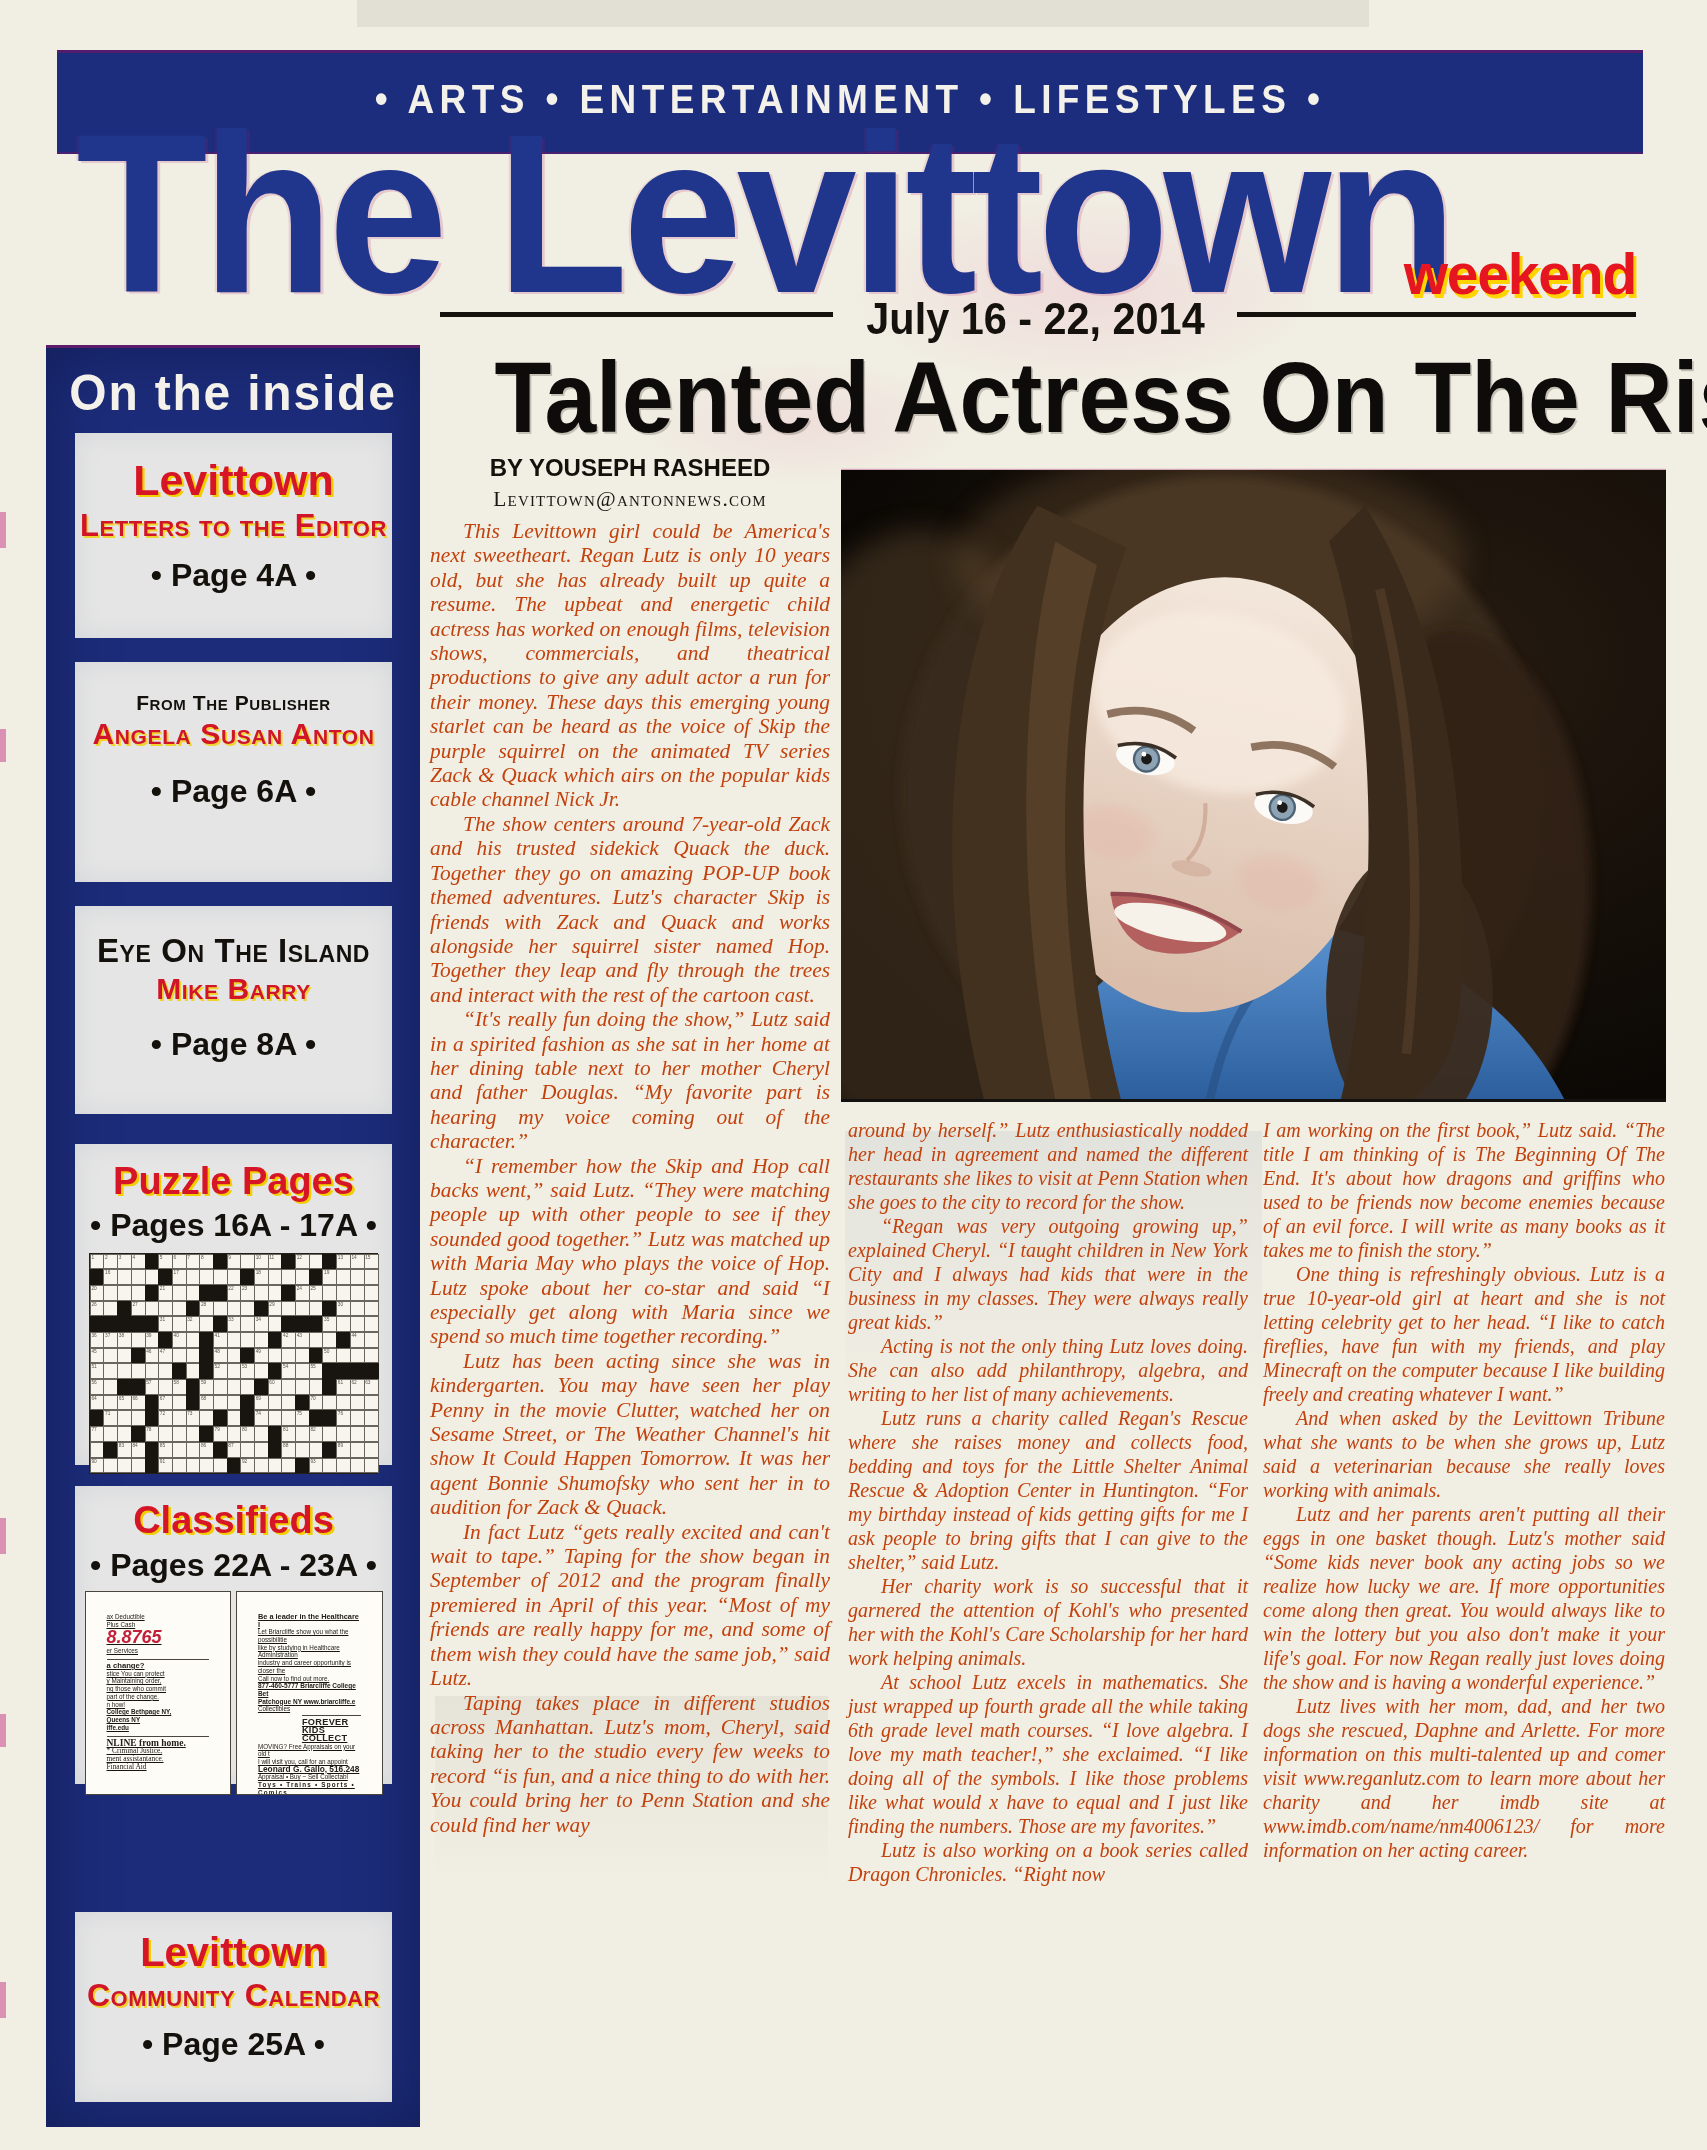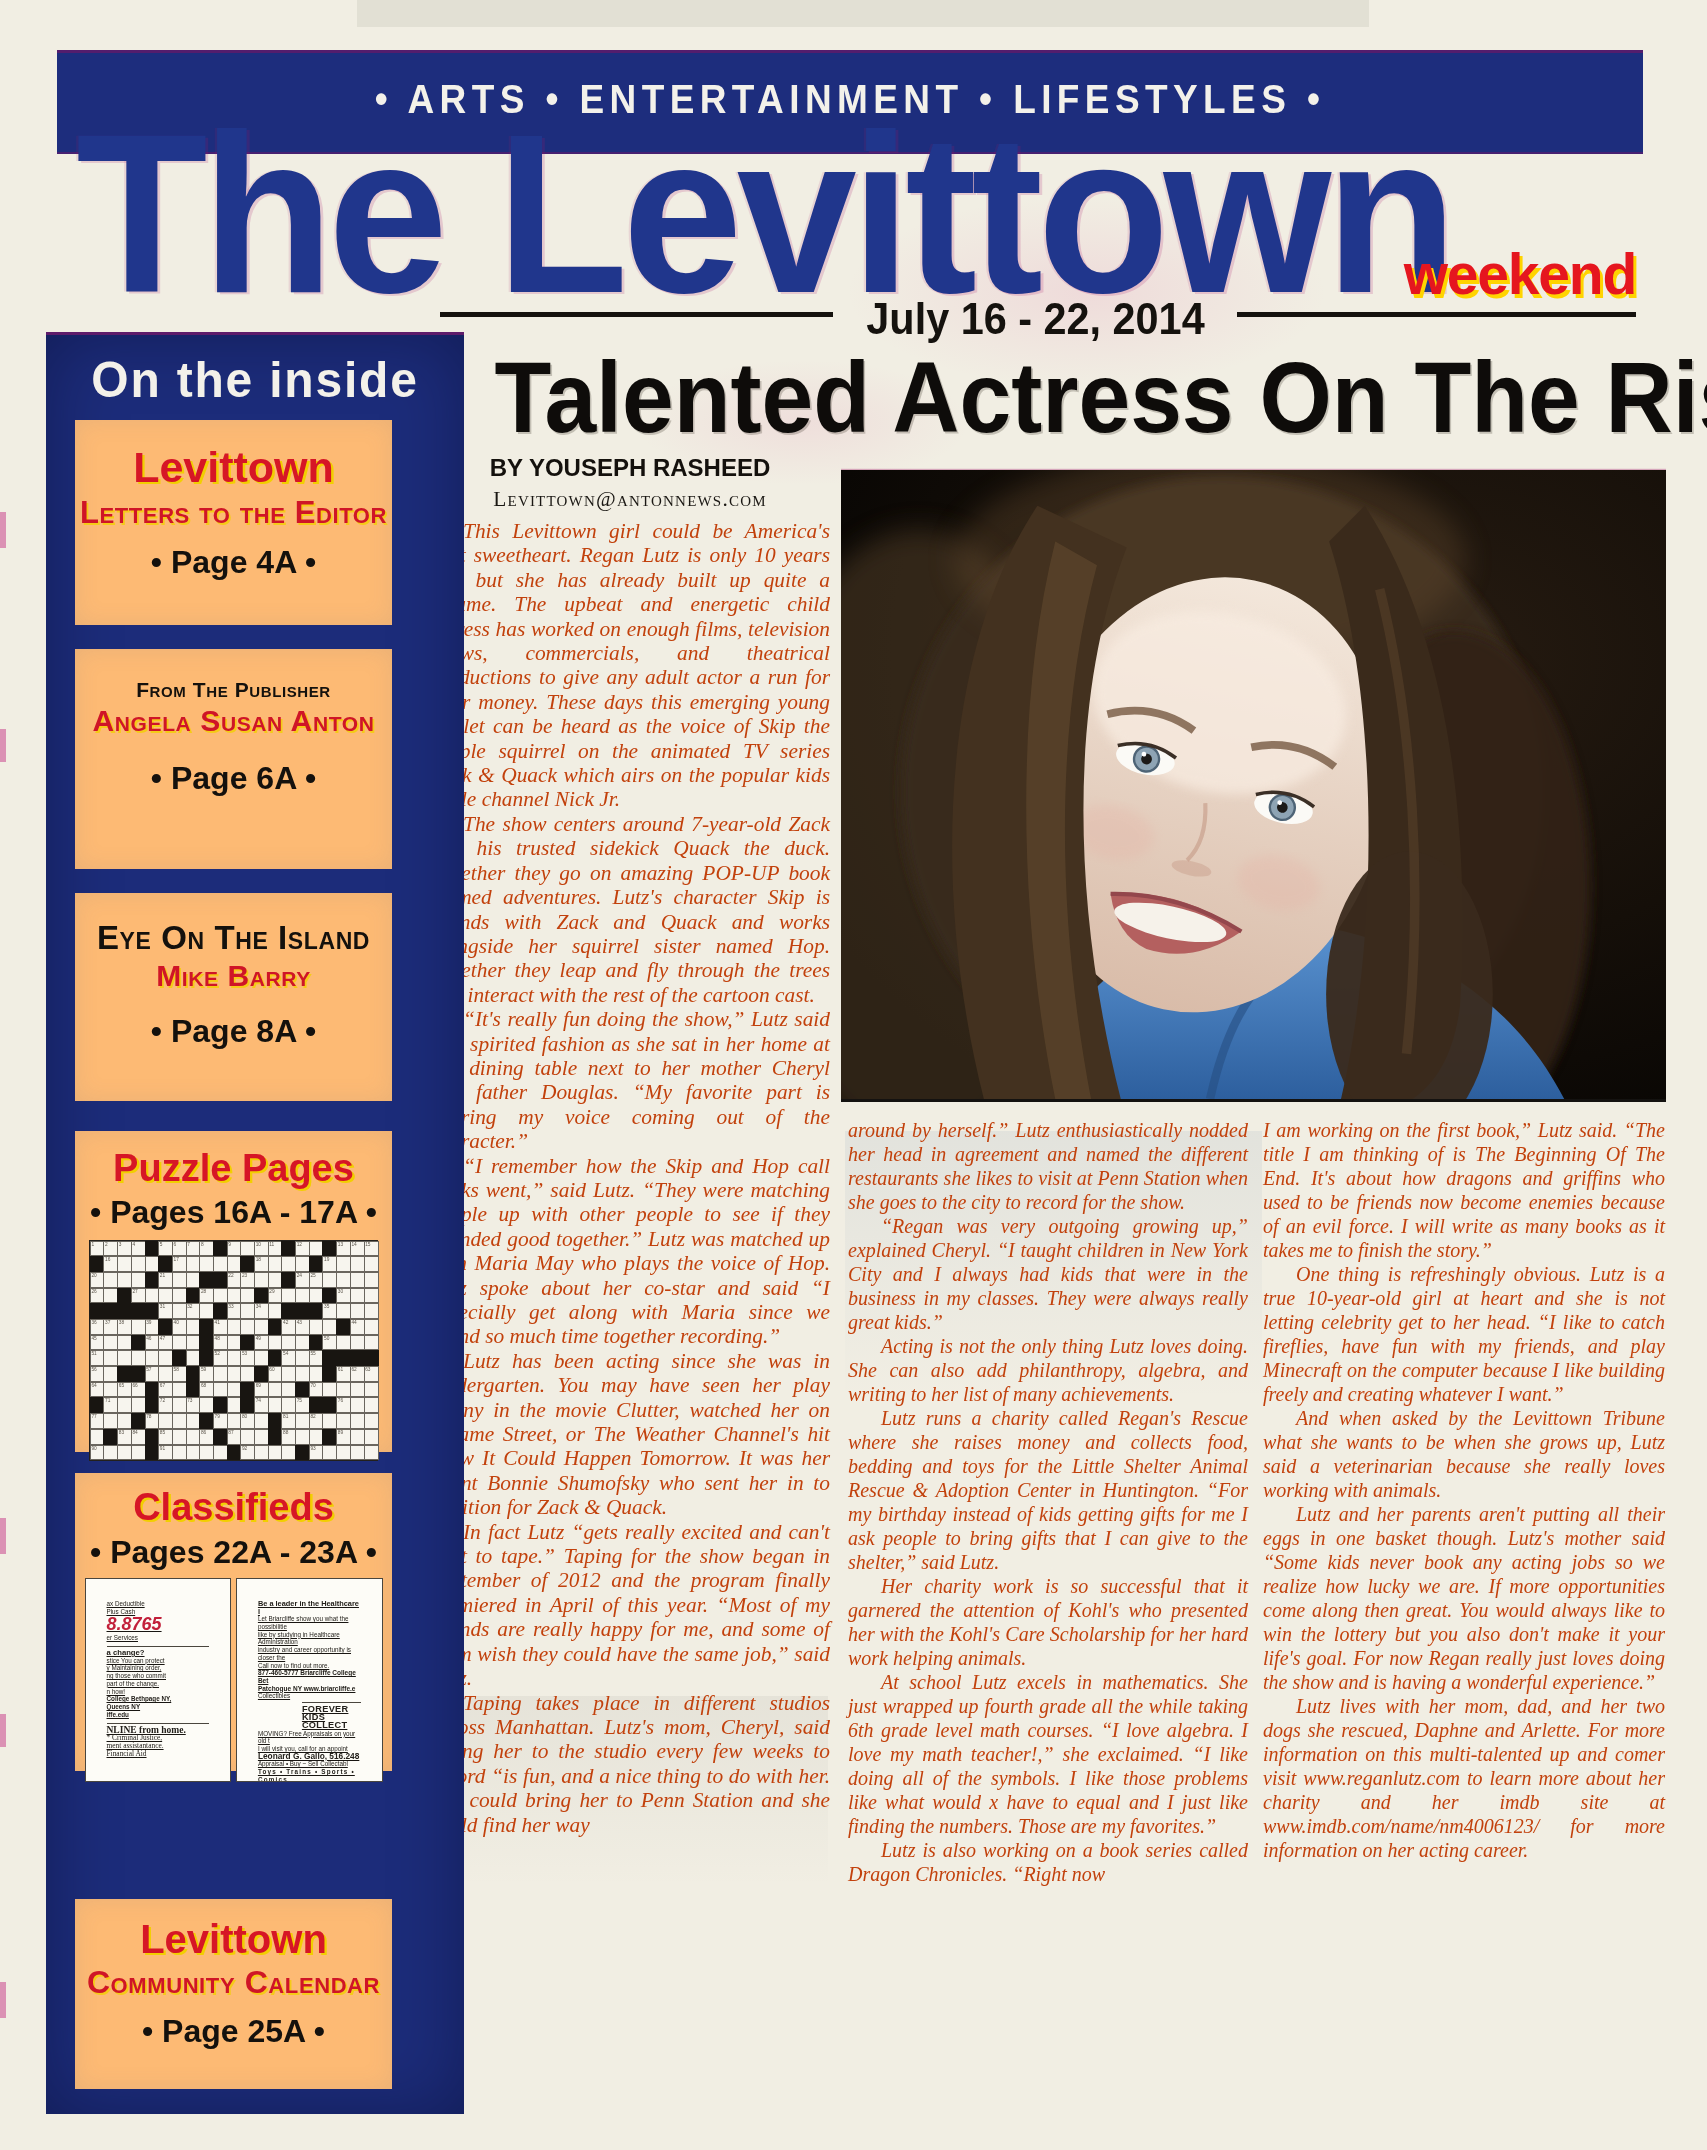--- a/index.html
+++ b/index.html
@@ -40,26 +40,26 @@
   .body-col p{margin:0;text-indent:33px;}
   .col1{left:430px;top:519px;width:400px;font-size:21.4px;line-height:24.4px;}
   .col2{left:848px;top:1118px;width:400px;font-size:20px;line-height:24px;}
   .col3{left:1263px;top:1118px;width:402px;font-size:20px;line-height:24px;}
   .col2 p:first-child,.col3 p:first-child{text-indent:0;}
   
   .photo{position:absolute;left:841px;top:470px;width:825px;height:629px;border-bottom:3px solid #141210;
          box-shadow:0 -1.2px 0 rgba(160,30,110,.35);}
   .photo svg{display:block;width:100%;height:100%;}
   
-  .sidebar{position:absolute;left:46px;top:332px;width:418px;height:1779px;background:#1c2c7a;
+  .sidebar{position:absolute;left:46px;top:345px;width:374px;height:1779px;background:#1c2c7a;
            border-top:3.6px solid rgba(160,10,90,.5);box-shadow:inset 0 0 71px rgba(0,0,25,.35);}
   .sb-title{position:absolute;left:0;top:16.7px;width:100%;text-align:center;color:#f3f1ea;
            font-family:"Liberation Sans",sans-serif;font-weight:bold;font-size:48px;letter-spacing:1.8px;
            transform:scaleY(1.05);}
-  .sb-box{position:absolute;left:29px;width:317px;background:#fdba74;text-align:center;
+  .sb-box{position:absolute;left:29px;width:317px;background:#e5e5e5;text-align:center;
            font-family:"Liberation Sans",sans-serif;box-shadow:inset 0 0 24px rgba(90,110,140,.12);}
   .sb-box .red-big{color:#d61626;font-weight:bold;text-shadow:2.4px 2.4px 0 #f2cf00;}
   .sb-box .sc{font-variant:small-caps;font-weight:bold;letter-spacing:0.6px;}
   .sb-box .sc.red{color:#cf1527;text-shadow:1.8px 1.8px 0 rgba(242,207,0,.8);}
   .sb-box .sc.black{color:#14110d;}
   .sb-box .pageline{color:#14110d;font-weight:bold;font-size:32px;}
   #sbBox1{top:85px;height:205px;}
   #sbBox2{top:314px;height:220px;}
   #sbBox3{top:558px;height:208px;}
   #sbBox4{top:796px;height:321px;}

